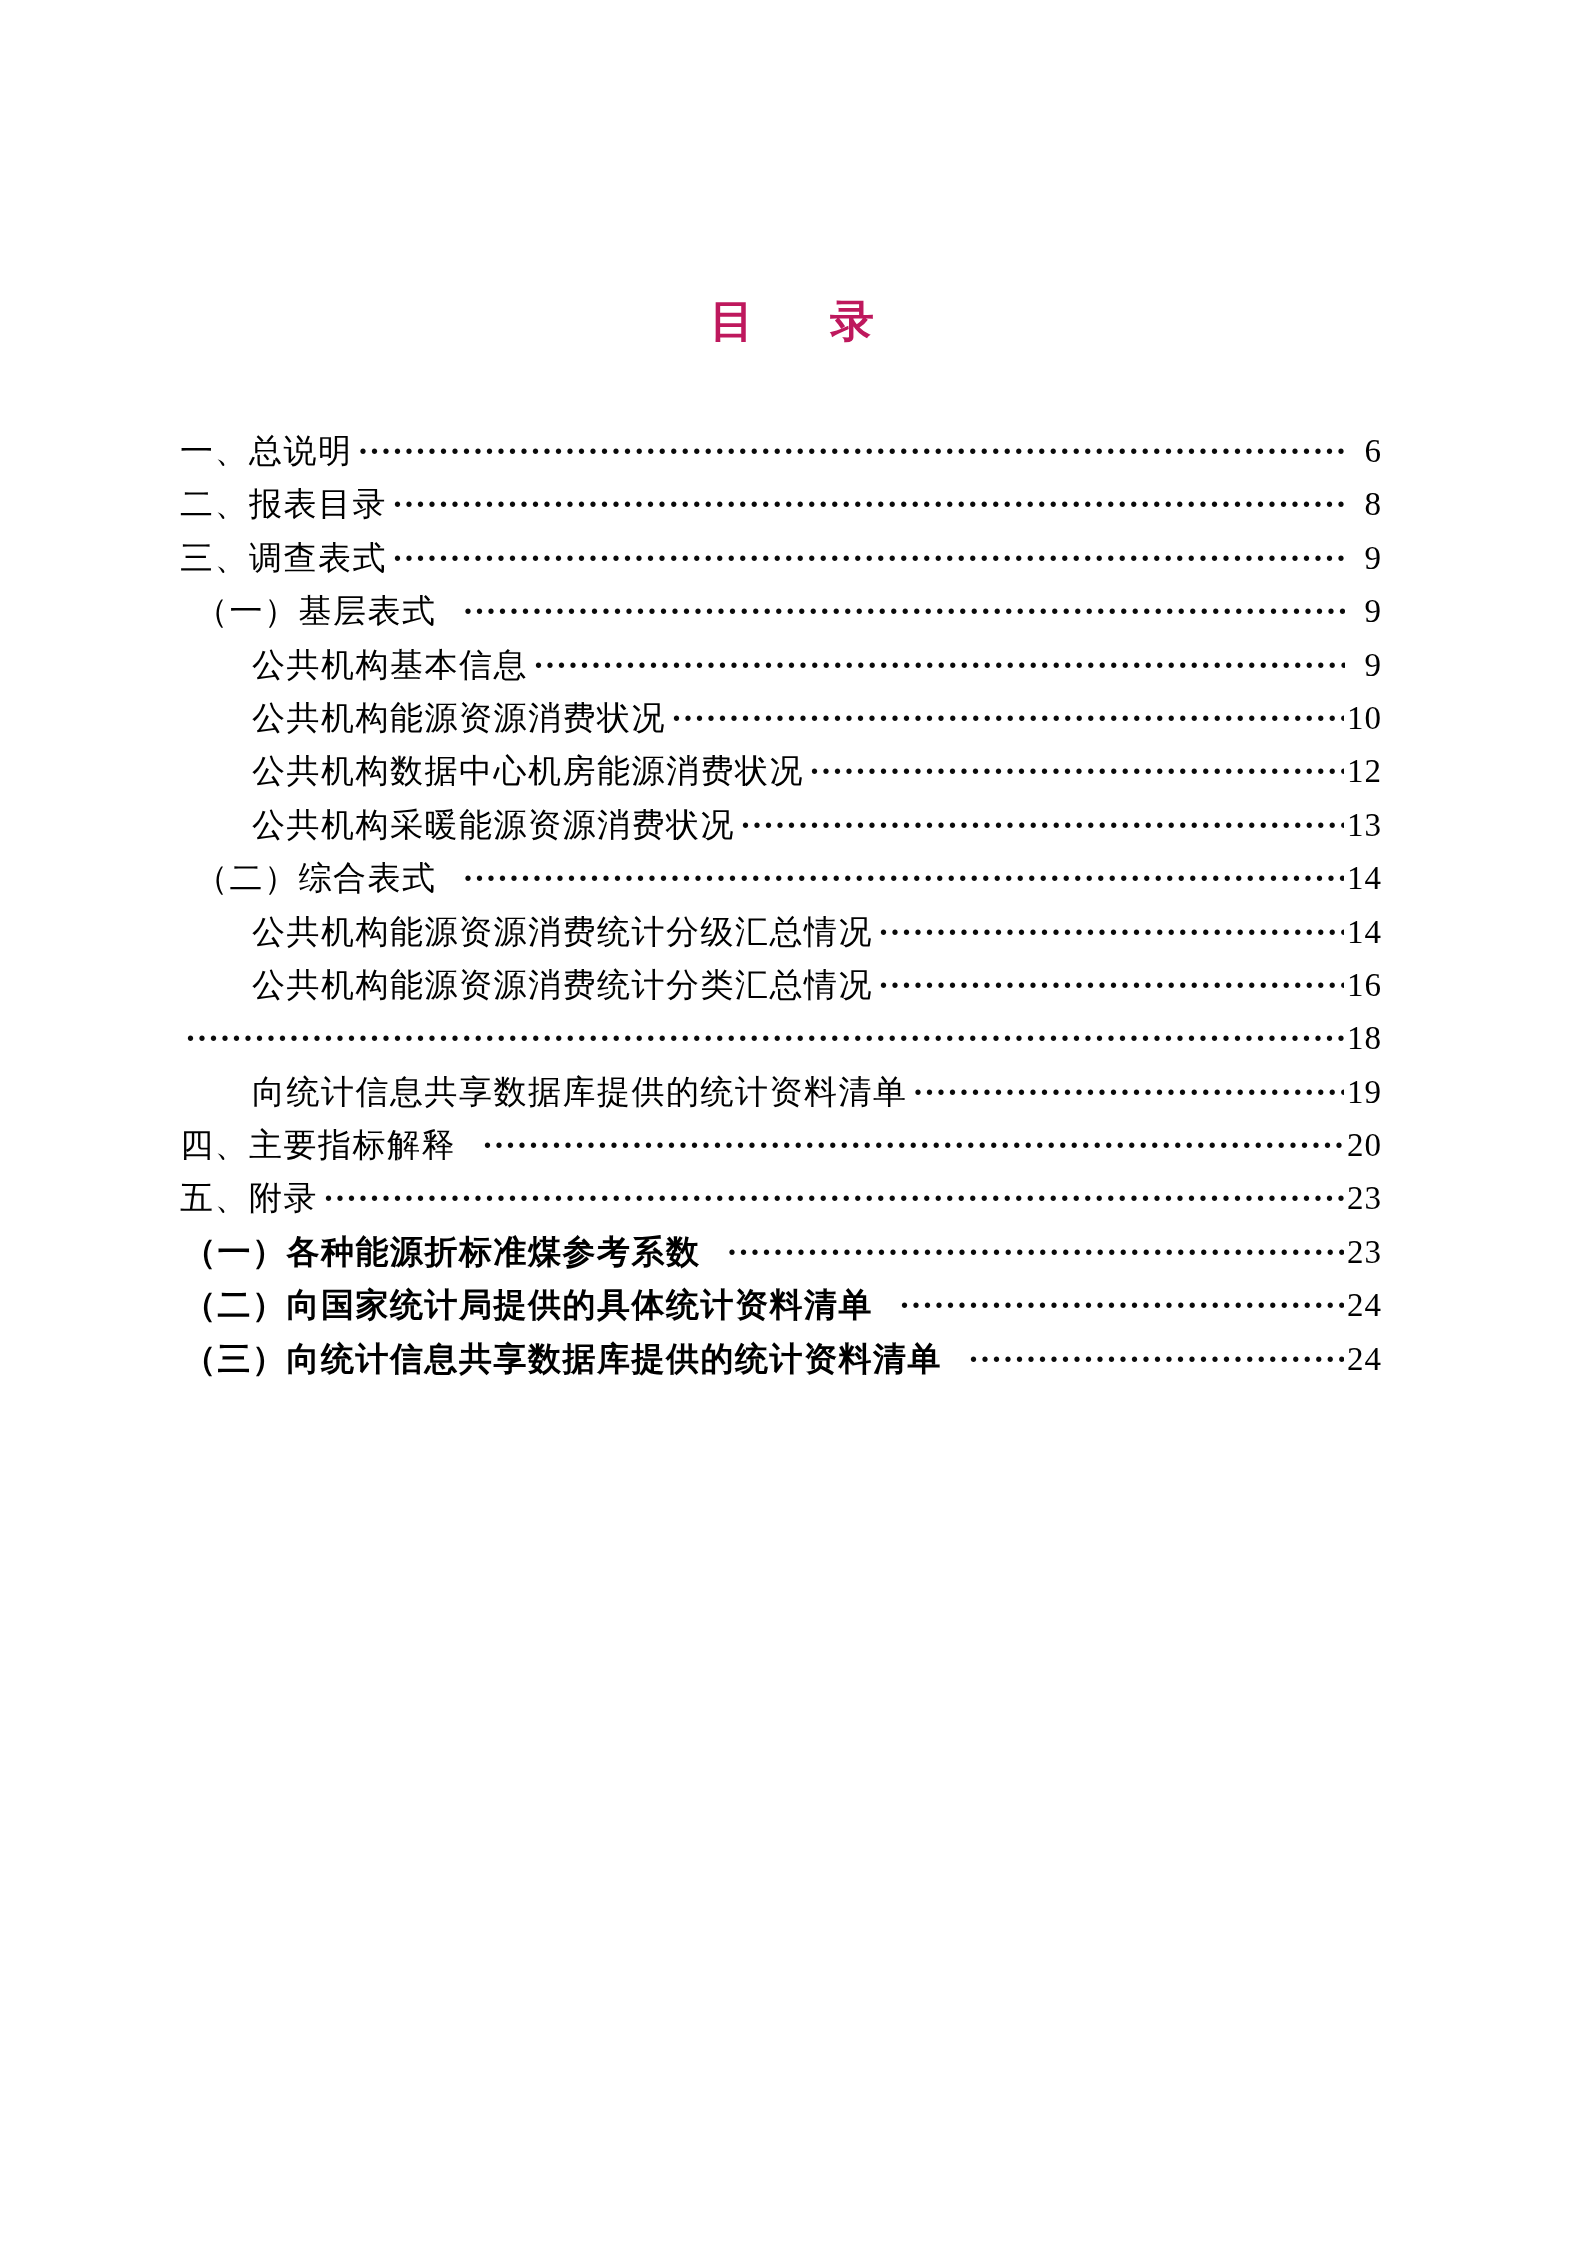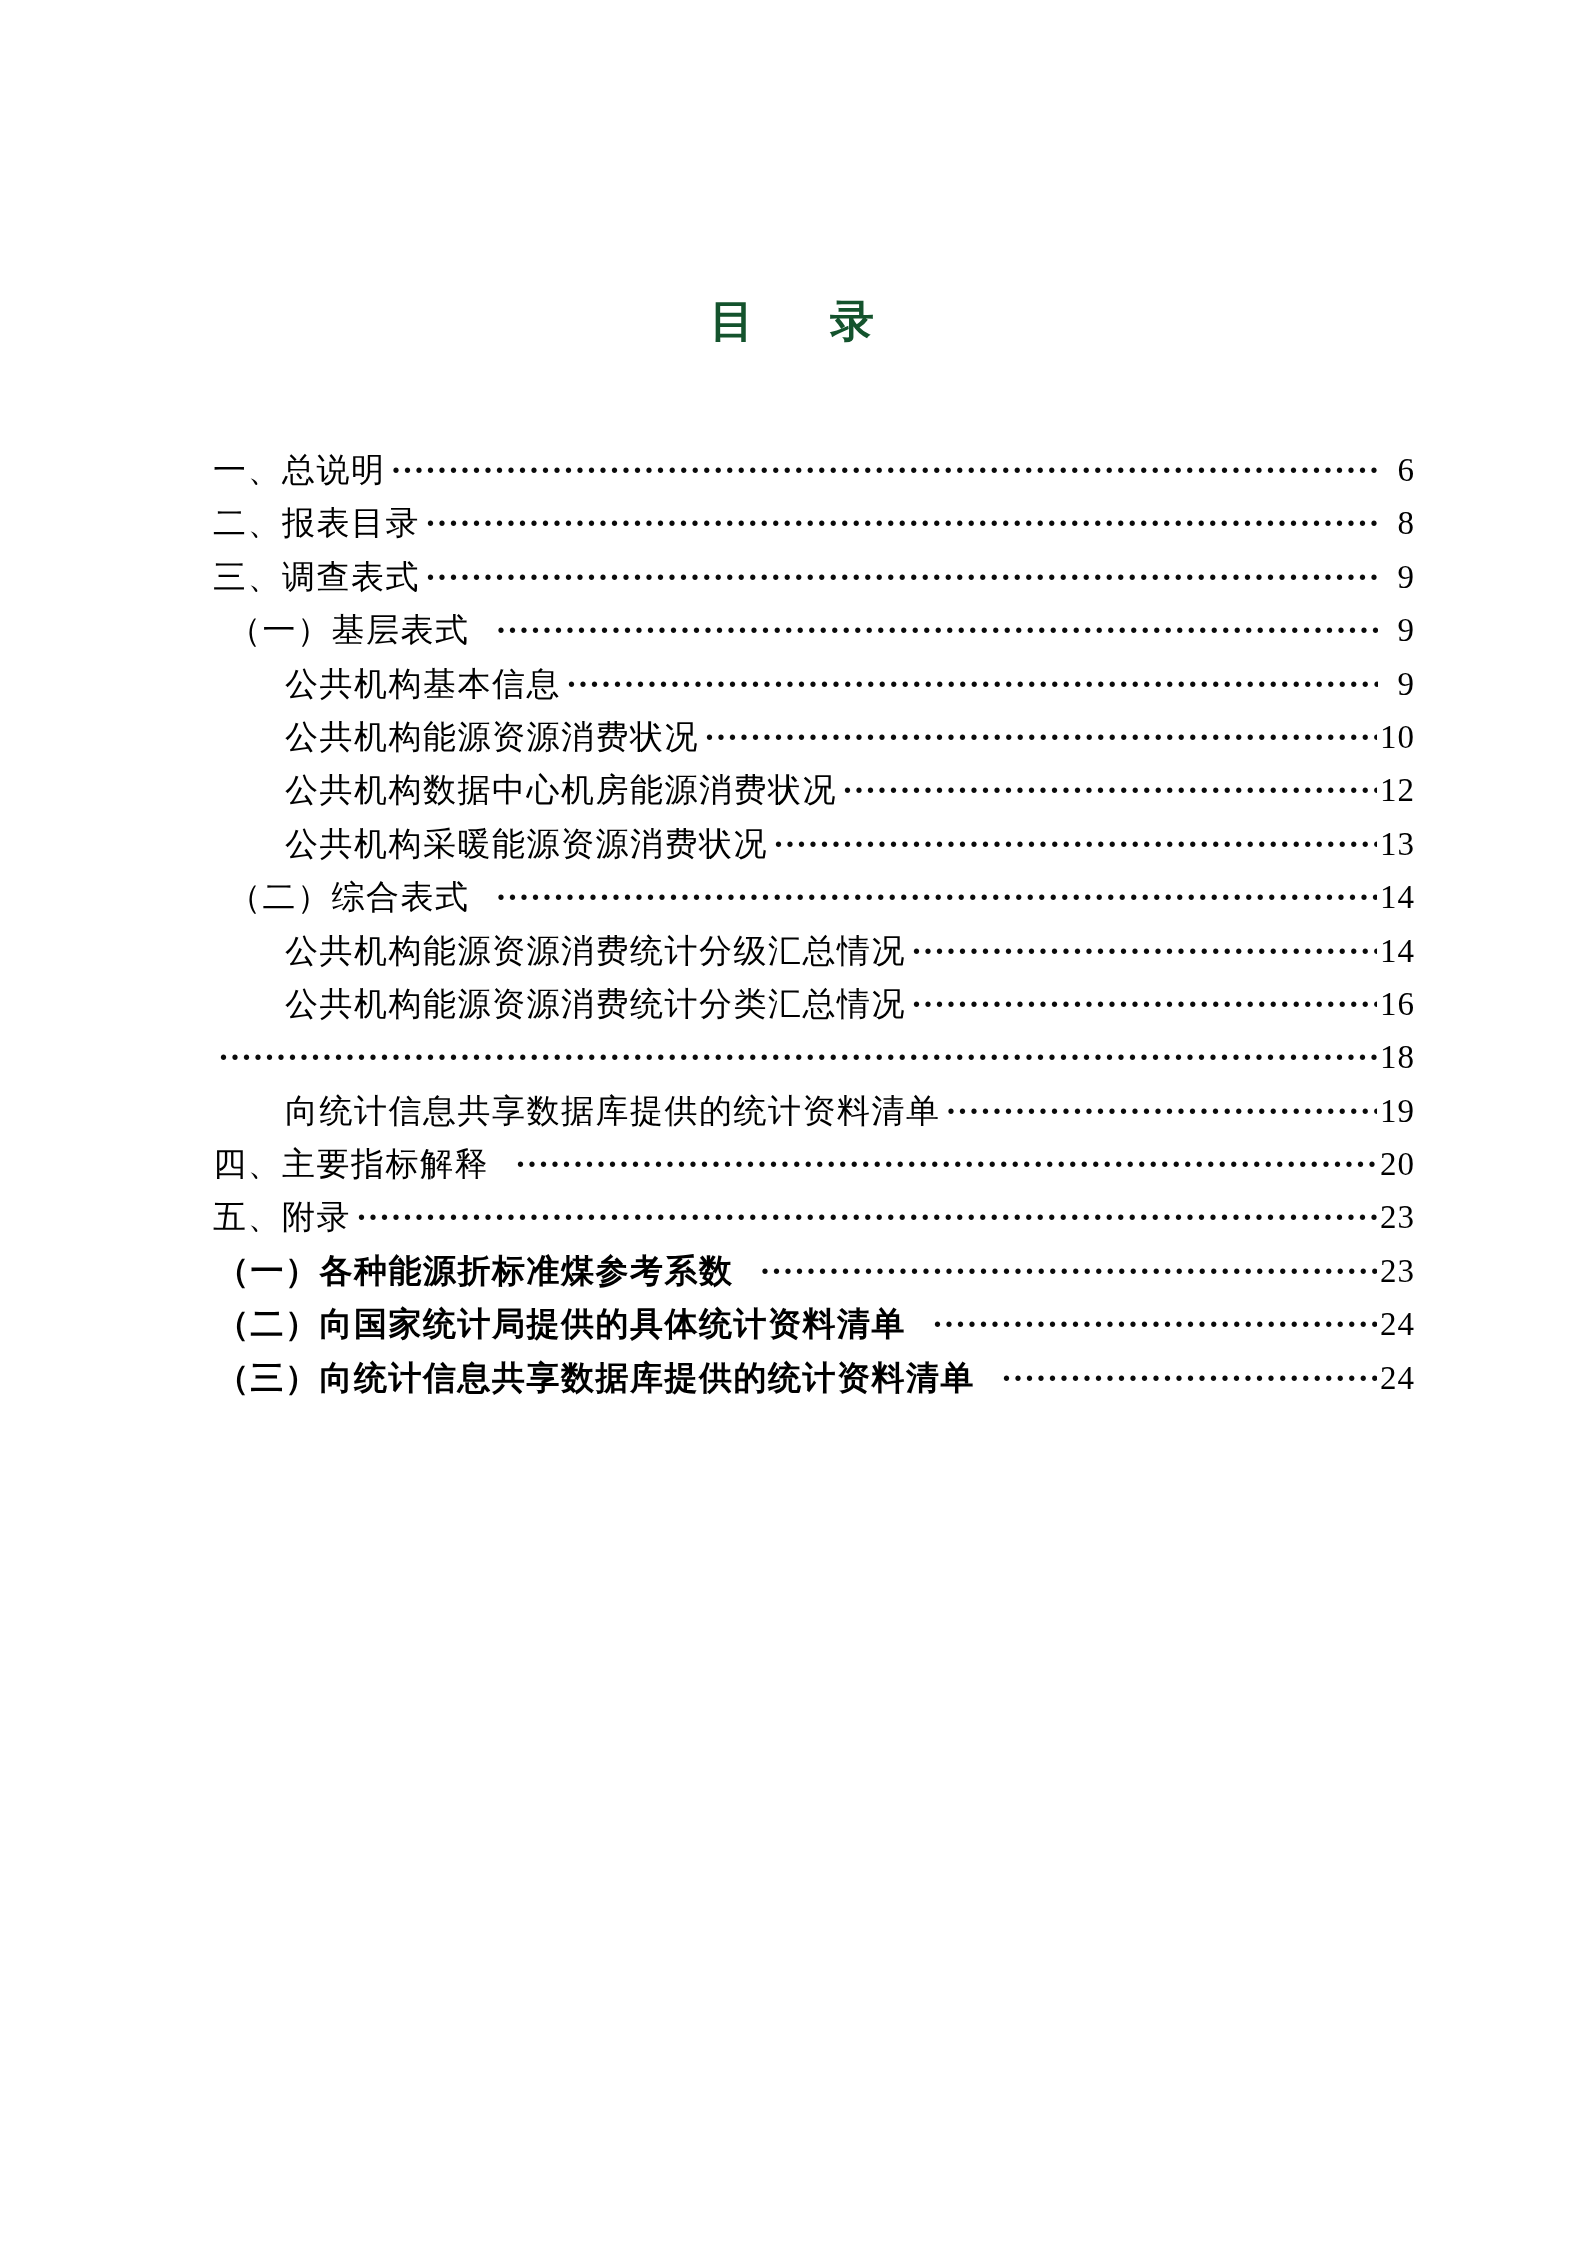--- a/index.html
+++ b/index.html
@@ -25,28 +25,27 @@
     top: 292px;
     left: 0;
     width: 100%;
     text-align: center;
     font-family: "Liberation Sans", "DejaVu Sans", sans-serif;
     font-weight: 700;
     font-size: 44px;
     letter-spacing: 3px;
     word-spacing: 58px;
     white-space: pre;
-    color: #14532d;
+    color: #be185d;
   }
   .toc {
     position: absolute;
-    left: 213px;
+    left: 180px;
     top: 425px;
     width: 1202px;
-    margin-top: 19px;
   }
   .toc-row {
     display: flex;
     align-items: baseline;
     height: 53.4px;
     line-height: 53.4px;
     font-size: 33px;
     white-space: nowrap;
   }
   .toc-label {

